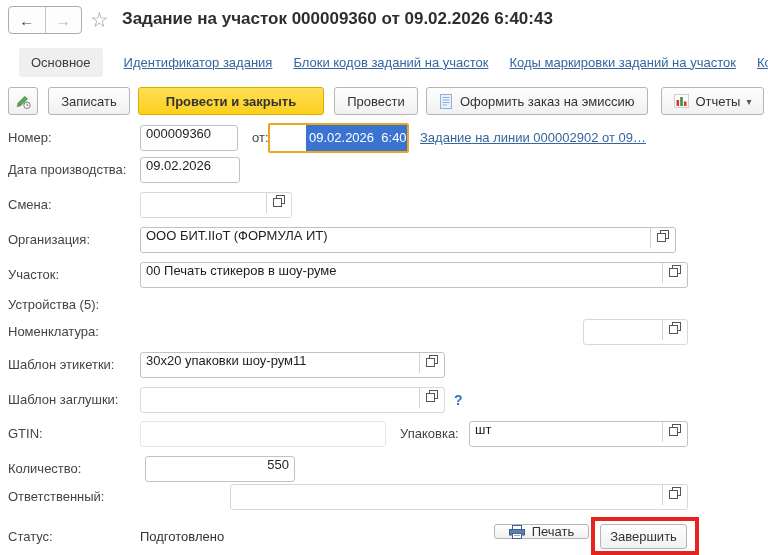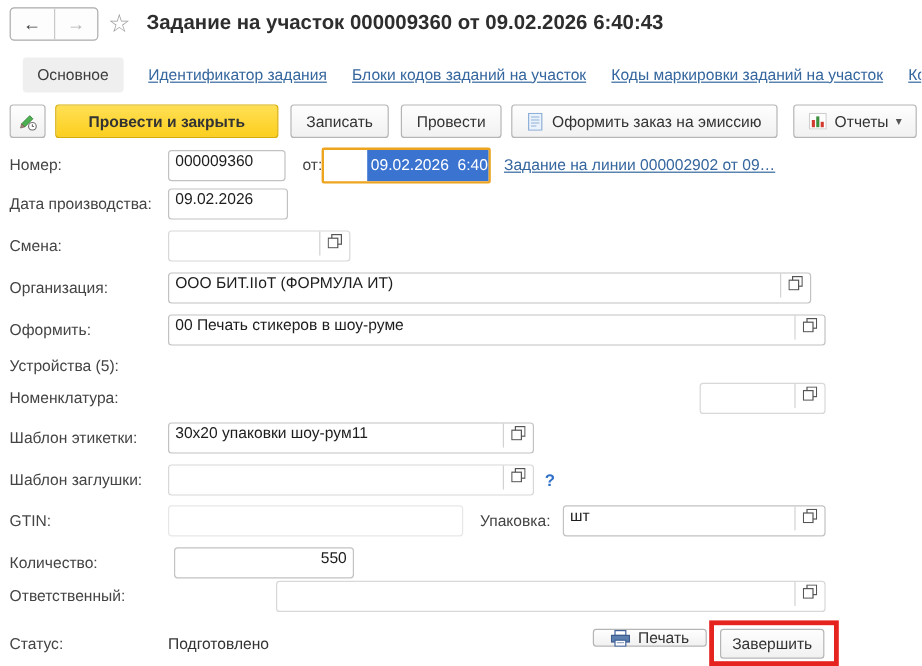--- a/index.html
+++ b/index.html
@@ -97,22 +97,22 @@
     <button class="btn" style="width:30px; padding:0;">
       <span class="ic" style="margin:0;">
         <svg width="16" height="16" viewBox="0 0 16 16">
           <path d="M3 10.2 L9.8 3.4 L12.4 6 L5.6 12.8 Z" fill="#4caf50" stroke="#2e7d32" stroke-width="0.7"></path>
           <path d="M3 10.2 L2.1 13.7 L5.6 12.8 Z" fill="#a1887f" stroke="#6d4c41" stroke-width="0.5"></path>
           <circle cx="12" cy="12.3" r="3.2" fill="#fff" stroke="#767676"></circle>
           <path d="M12 10.6 v1.8 h1.4" stroke="#767676" fill="none"></path>
         </svg>
       </span>
     </button>
+    <button class="btn" style="margin-left:10px; width:82px;">Записать</button>
     <button class="btn btn-yellow" style="margin-left:8px; width:186px;">Провести и закрыть</button>
-    <button class="btn" style="margin-left:10px; width:82px;">Записать</button>
     <button class="btn" style="margin-left:10px; width:84px;">Провести</button>
     <button class="btn" style="margin-left:8px;">
       <span class="ic">
         <svg width="14" height="15" viewBox="0 0 14 15">
           <rect x="1.5" y="0.5" width="11" height="14" fill="#eaf2fb" stroke="#8fb0d8"></rect>
           <line x1="3.5" y1="3.5" x2="10.5" y2="3.5" stroke="#8fb0d8"></line>
           <line x1="3.5" y1="6" x2="10.5" y2="6" stroke="#8fb0d8"></line>
           <line x1="3.5" y1="8.5" x2="10.5" y2="8.5" stroke="#8fb0d8"></line>
           <line x1="3.5" y1="11" x2="8" y2="11" stroke="#8fb0d8"></line>
         </svg>
@@ -185,21 +185,21 @@
       <span class="picker">
         <svg width="12" height="12" viewBox="0 0 12 12">
           <rect x="3.5" y="0.5" width="8" height="8" fill="#fff" stroke="#555"></rect>
           <rect x="0.5" y="3.5" width="8" height="8" fill="#fff" stroke="#555"></rect>
         </svg>
       </span>
     </div>
   </div>
 
   <div class="row" style="top:262px;">
-    <span class="lbl">Оформить:</span>
+    <span class="lbl">Участок:</span>
     <div class="inp" style="left:140px; width:548px;">
       <span class="val">00 Печать стикеров в шоу-руме</span>
       <span class="picker">
         <svg width="12" height="12" viewBox="0 0 12 12">
           <rect x="3.5" y="0.5" width="8" height="8" fill="#fff" stroke="#555"></rect>
           <rect x="0.5" y="3.5" width="8" height="8" fill="#fff" stroke="#555"></rect>
         </svg>
       </span>
     </div>
   </div>

